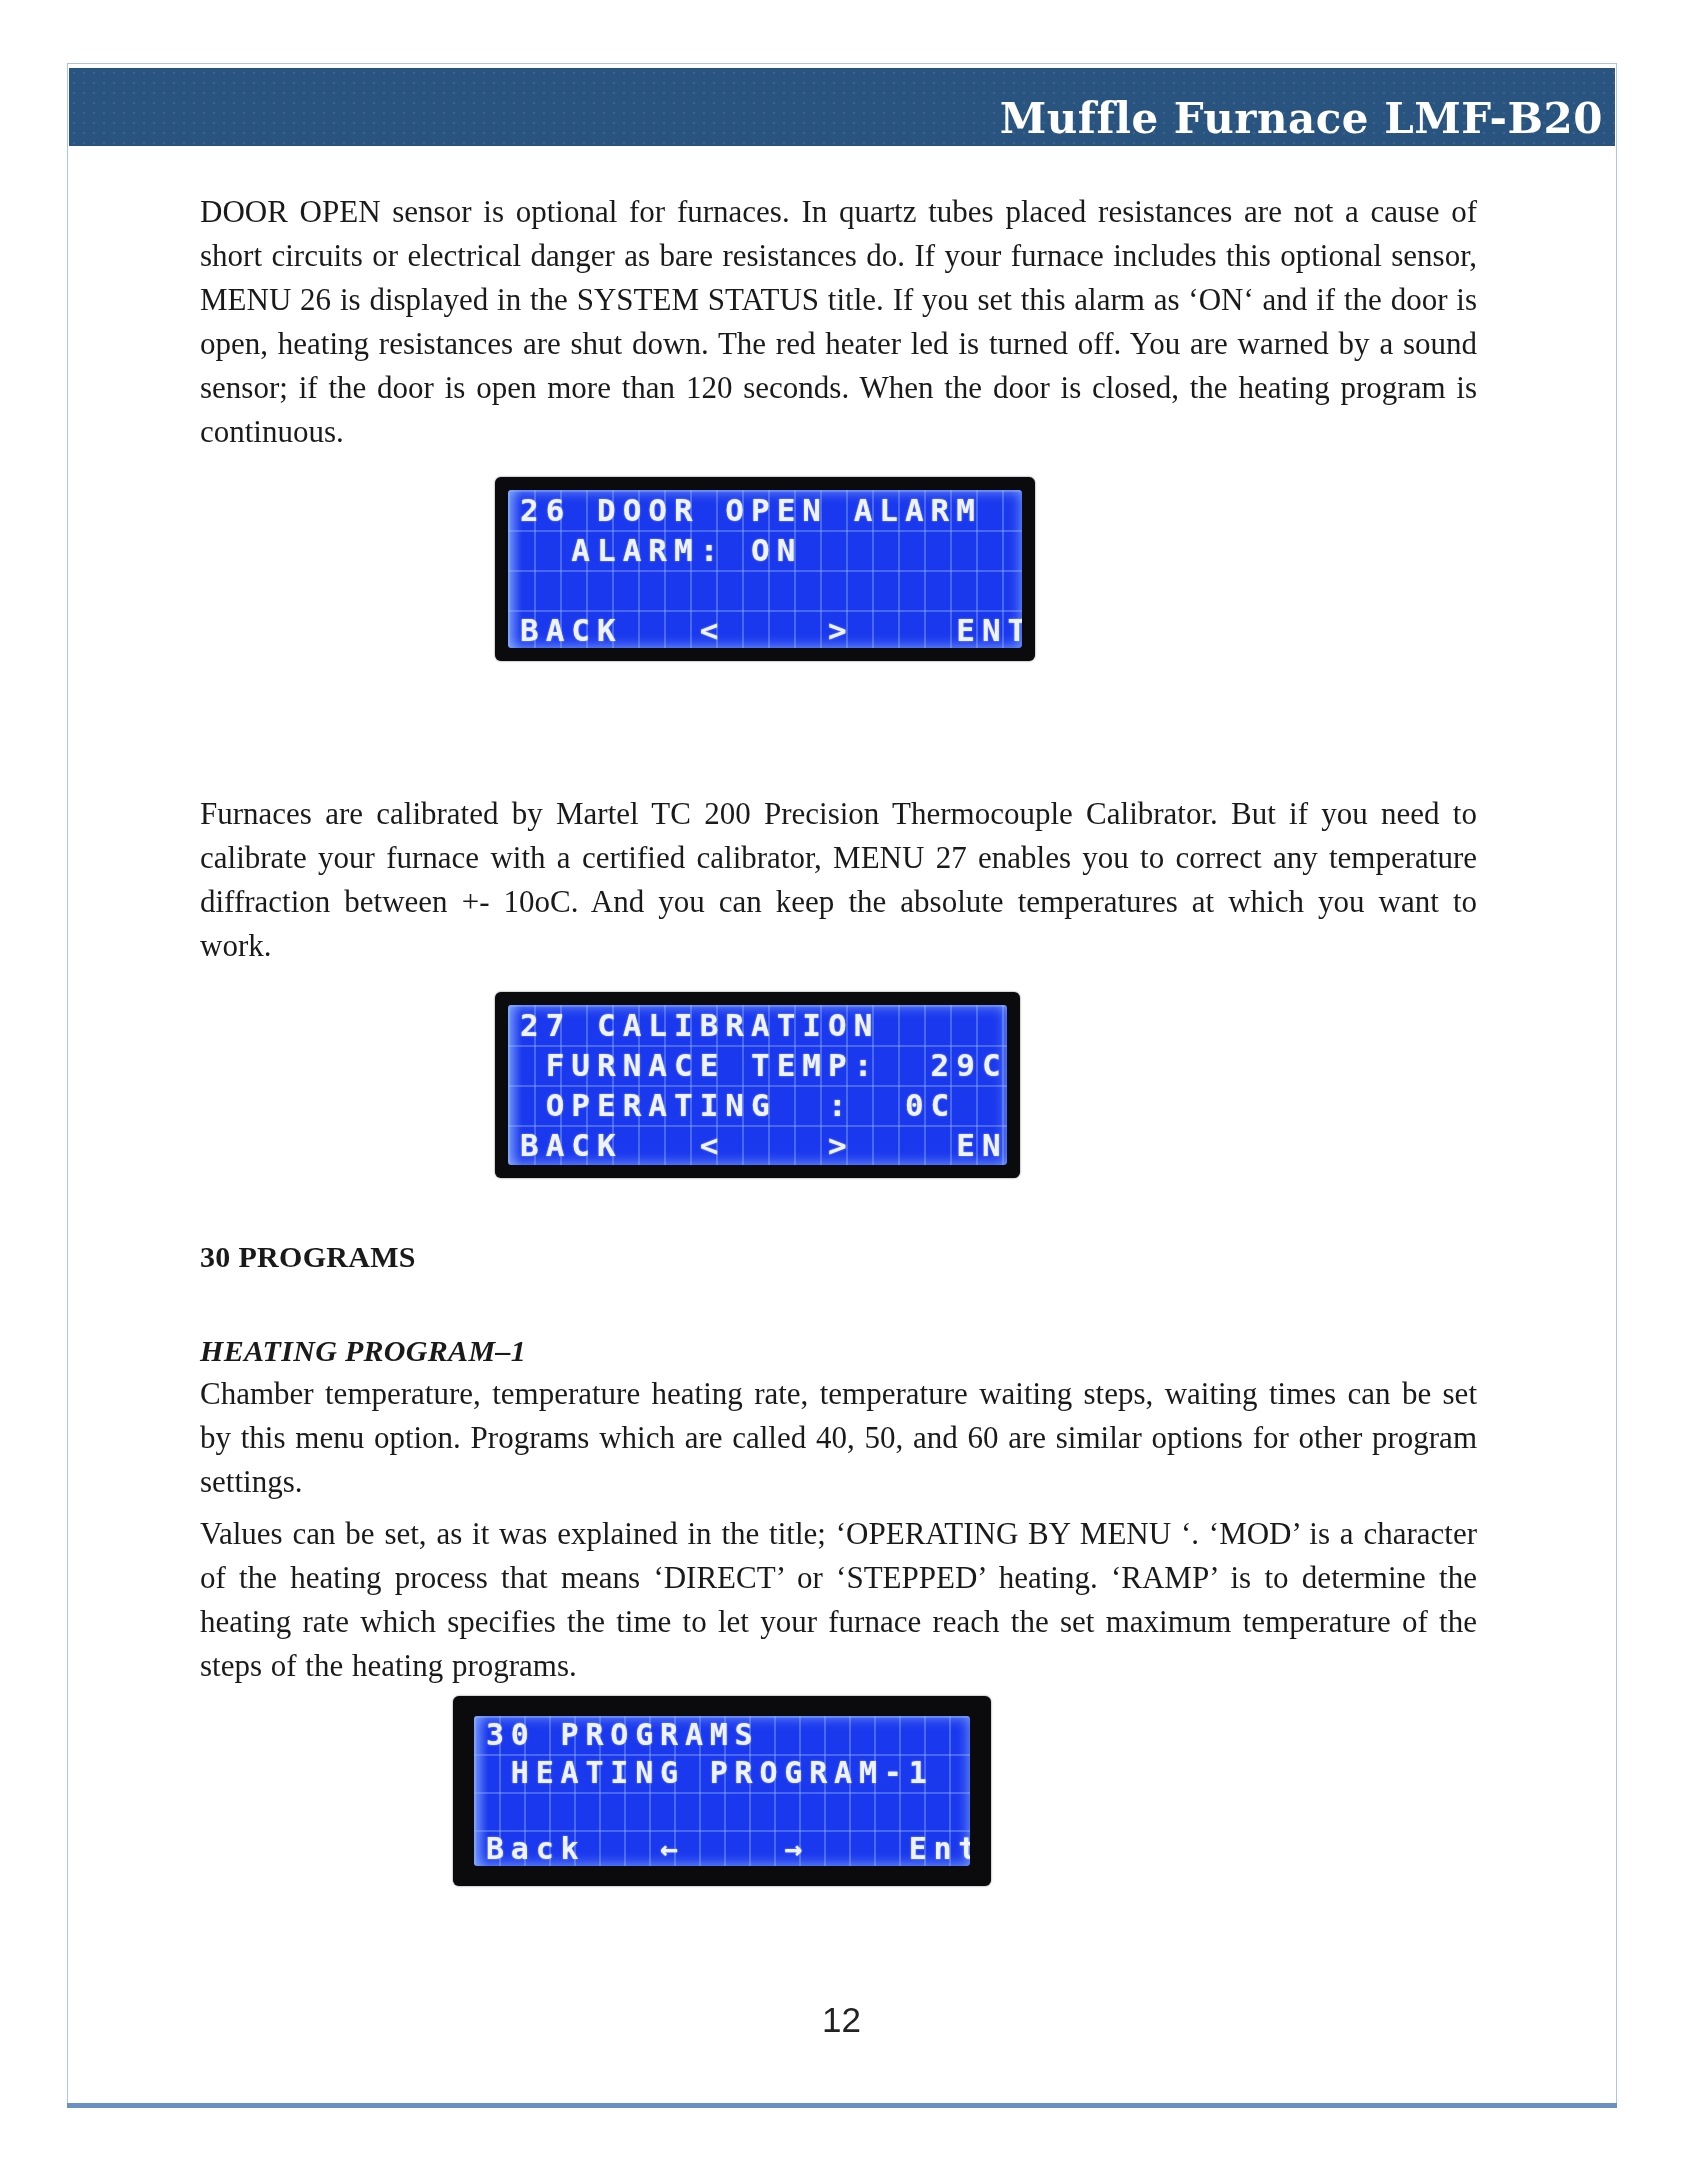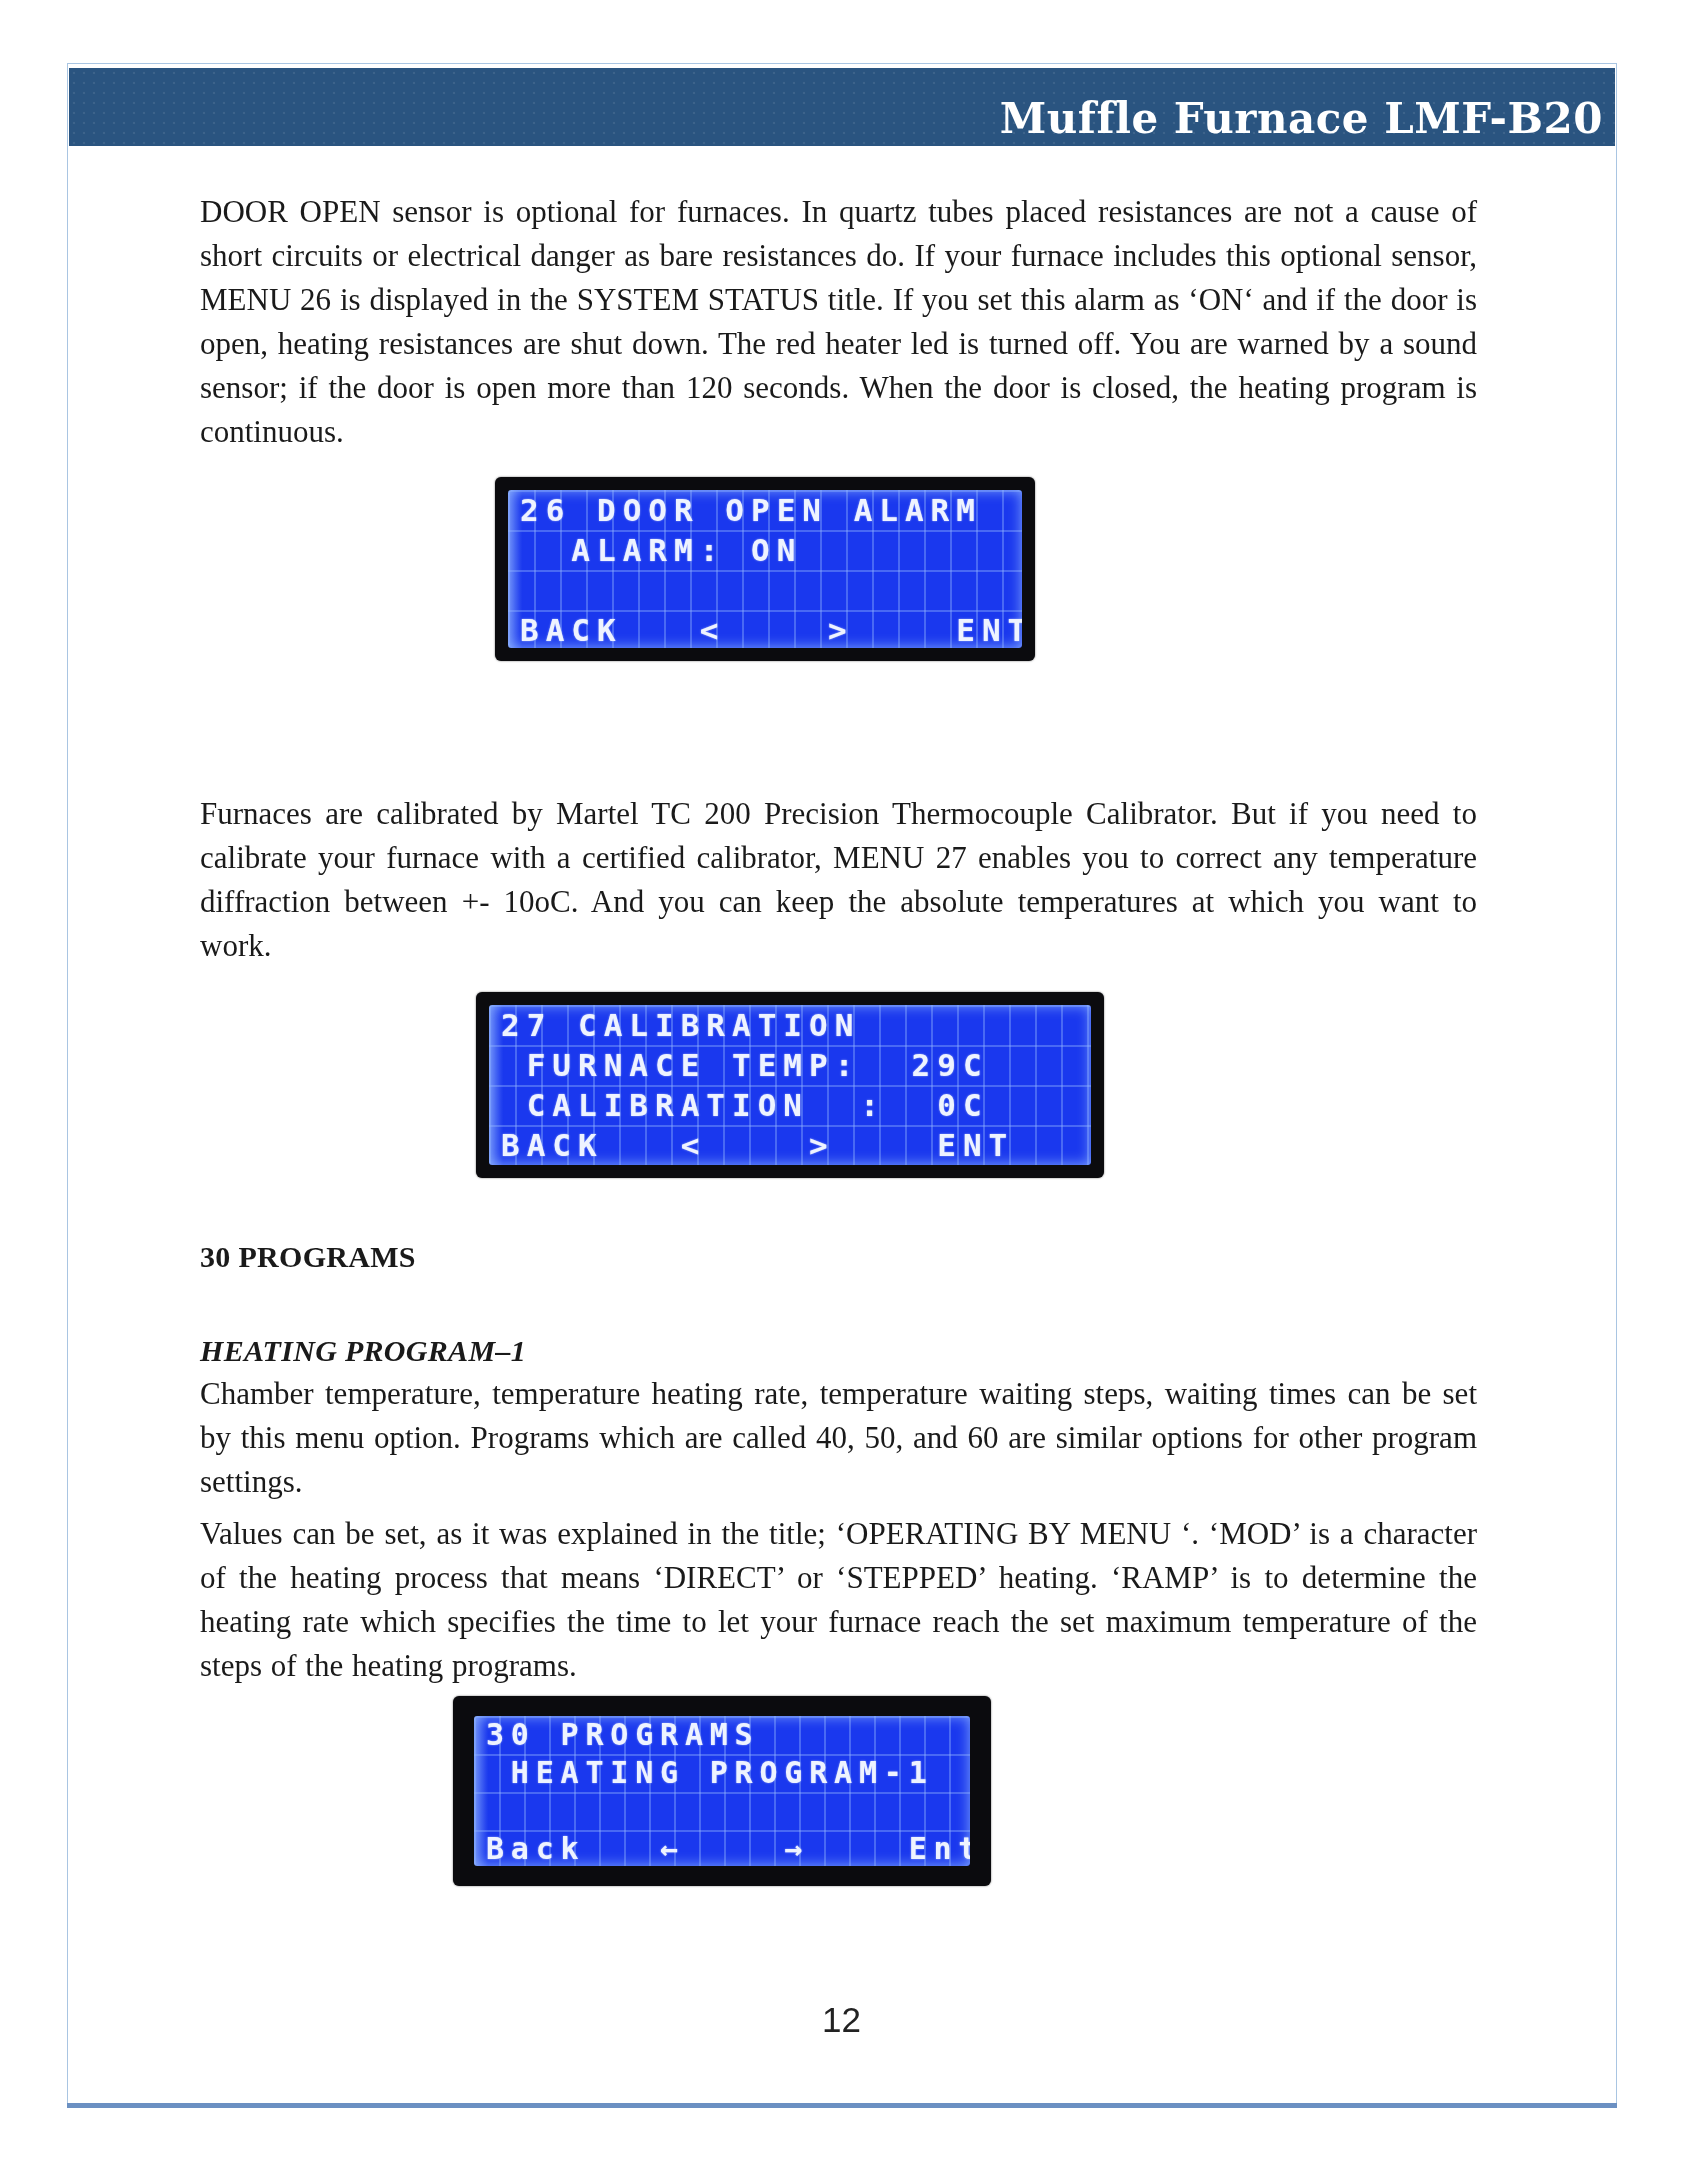--- a/index.html
+++ b/index.html
@@ -41,21 +41,21 @@
     position:absolute;left:200px;font-size:30px;font-weight:bold;letter-spacing:0.3px;
   }
   .h-programs{top:1240px;}
   .h-heating{top:1334px;font-style:italic;}
   
   .lcd{
     position:absolute;background:#0b0b0e;border-radius:6px;
     box-shadow:0 0 2px rgba(0,0,0,0.6);
   }
   .lcd1{left:495px;top:477px;width:540px;height:184px;}
-  .lcd2{left:476px;top:992px;width:628px;height:186px;}
+  .lcd2{left:495px;top:992px;width:525px;height:186px;}
   .lcd3{left:453px;top:1696px;width:538px;height:190px;}
   .lcd-screen{
     position:absolute;border-radius:3px;overflow:hidden;
     background-color:#1a38ee;
     box-shadow:inset 0 0 14px rgba(150,190,255,0.85);
   }
   .lcd1 .lcd-screen,.lcd2 .lcd-screen{
     left:13px;top:13px;right:13px;bottom:13px;
     background-image:
       linear-gradient(to right, rgba(140,175,255,0.55), rgba(70,110,255,0) 14px),
@@ -101,21 +101,21 @@
     <div class="lcd-row">BACK   &lt;    &gt;    ENT</div>
   </div>
 </div>
 
 <div class="para p2">Furnaces are calibrated by Martel TC 200 Precision Thermocouple Calibrator. But if you need to calibrate your furnace with a certified calibrator, MENU 27 enables you to correct any temperature diffraction between +- 10oC. And you can keep the absolute temperatures at which you want to work.</div>
 
 <div class="lcd lcd2">
   <div class="lcd-screen">
     <div class="lcd-row">27 CALIBRATION</div>
     <div class="lcd-row"> FURNACE TEMP:  29C</div>
-    <div class="lcd-row"> CALIBRATION  :  0C</div>
+    <div class="lcd-row"> OPERATING  :  0C</div>
     <div class="lcd-row">BACK   &lt;    &gt;    ENT</div>
   </div>
 </div>
 
 <div class="doc-heading h-programs">30 PROGRAMS</div>
 <div class="doc-heading h-heating">HEATING PROGRAM–1</div>
 
 <div class="para p3">Chamber temperature, temperature heating rate, temperature waiting steps, waiting times can be set by this menu option. Programs which are called 40, 50, and 60 are similar options for other program settings.</div>
 <div class="para p4">Values can be set, as it was explained in the title; ‘OPERATING BY MENU ‘. ‘MOD’ is a character of the heating process that means ‘DIRECT’ or ‘STEPPED’ heating. ‘RAMP’ is to determine the heating rate which specifies the time to let your furnace reach the set maximum temperature of the steps of the heating programs.</div>
 

